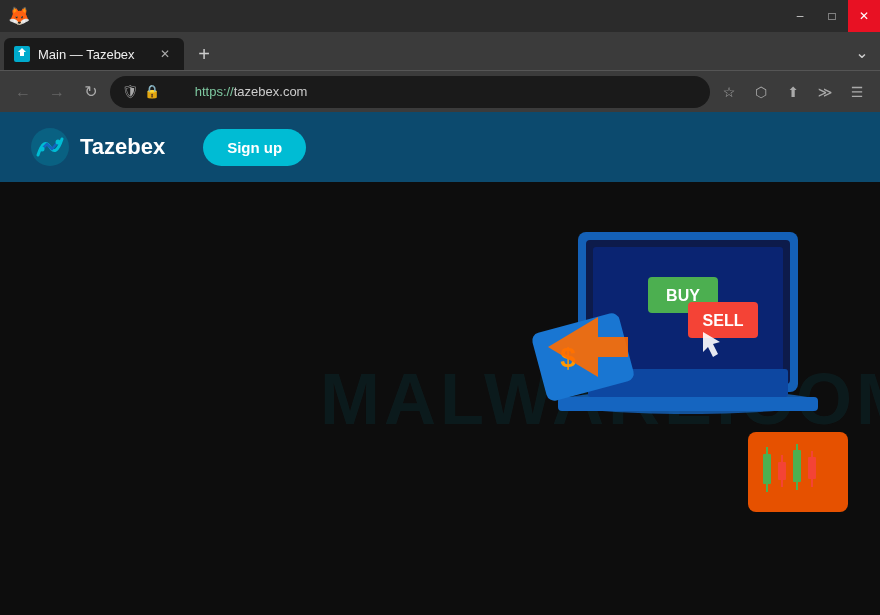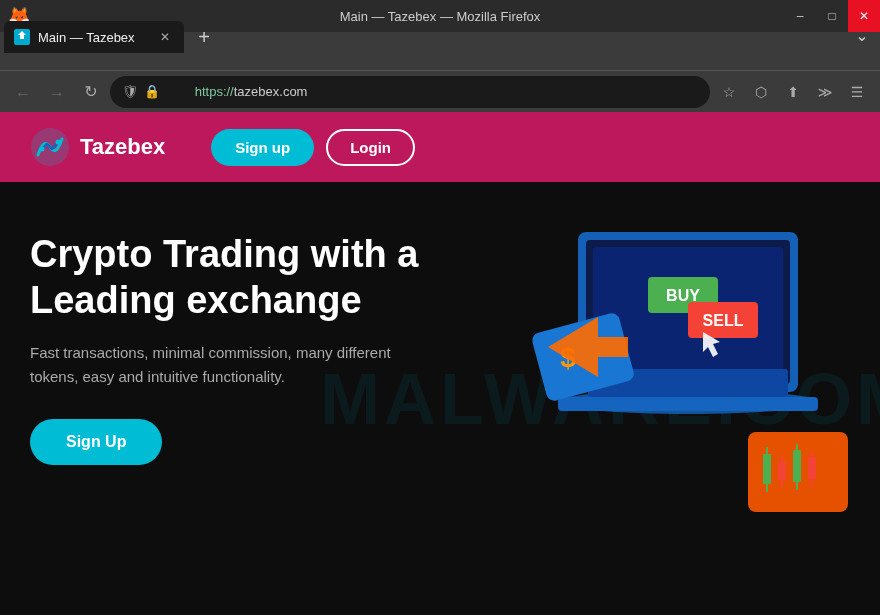--- a/index.html
+++ b/index.html
@@ -35,21 +35,21 @@
       cursor: pointer;
     }
     .win-btn.close { background: #e81123; color: white; }
 
     
     .tab-bar {
       height: 38px;
       background: #3b3b3b;
       display: flex;
       align-items: flex-end;
-      padding: 17px 4px;
+      padding: 0 4px;
     }
     .tab {
       height: 32px;
       min-width: 180px;
       max-width: 220px;
       background: #1a1a1a;
       border-radius: 6px 6px 0 0;
       display: flex;
       align-items: center;
       padding: 0 10px;
@@ -162,26 +162,26 @@
 
     
     .website-content {
       width: 100%;
       height: calc(615px - 32px - 38px - 42px);
       overflow: hidden;
     }
 
     
     .site-navbar {
-      background: #be185d;
+      background: #0c4a6e;
       height: 70px;
       display: flex;
       align-items: center;
       padding: 0 30px;
-      gap: 16px;
+      gap: 8px;
     }
     .site-logo {
       display: flex;
       align-items: center;
       gap: 10px;
       margin-right: 30px;
     }
     .logo-icon {
       width: 40px;
       height: 40px;
@@ -292,21 +292,20 @@
       width: 340px;
       height: 380px;
       z-index: 2;
     }
   </style>
 </head>
 <body>
 
 <div class="title-bar">
   <span style="position:absolute;left:8px;font-size:18px;">🦊</span>
-  <span class="title-bar-text">Main — Tazebex — Mozilla Firefox</span>
   <div class="window-controls">
     <div class="win-btn">–</div>
     <div class="win-btn">□</div>
     <div class="win-btn close">✕</div>
   </div>
 </div>
 
 <div class="tab-bar">
   <div class="tab">
     <div class="tab-favicon">
@@ -350,30 +349,24 @@
         <circle cx="20" cy="20" r="19" fill="#00bcd4" opacity="0.2"></circle>
         <path d="M8 28 Q14 10 20 20 Q26 30 32 12" stroke="#00bcd4" stroke-width="3" fill="none" stroke-linecap="round"></path>
         <path d="M12 22 L17 17 L22 22 L28 15" stroke="#1565c0" stroke-width="2.5" fill="none" stroke-linecap="round" stroke-linejoin="round"></path>
         <circle cx="12" cy="22" r="2.5" fill="#00bcd4"></circle>
         <circle cx="28" cy="15" r="2.5" fill="#00bcd4"></circle>
       </svg>
       <span class="logo-text">Tazebex</span>
     </div>
     <div class="nav-actions">
       <button class="btn-signup">Sign up</button>
-      <button class="btn-login">Login</button>
     </div>
   </nav>
 
   <section class="hero-section">
-    <div class="hero-text">
-      <h1 class="hero-title">Crypto Trading with a Leading exchange</h1>
-      <p class="hero-subtitle">Fast transactions, minimal commission, many different tokens, easy and intuitive functionality.</p>
-      <button class="btn-hero-signup">Sign Up</button>
-    </div>
 
     <div class="watermark">MALWARE.COM</div>
 
     <div class="hero-illustration">
       <svg viewBox="0 0 340 360" xmlns="http://www.w3.org/2000/svg">
 
         <rect x="60" y="30" width="220" height="160" rx="8" fill="#1565c0" opacity="0.95"></rect>
         <rect x="68" y="38" width="204" height="144" rx="4" fill="#0d1b4b"></rect>
 
         <rect x="75" y="45" width="190" height="130" rx="3" fill="#0a2472"></rect>

